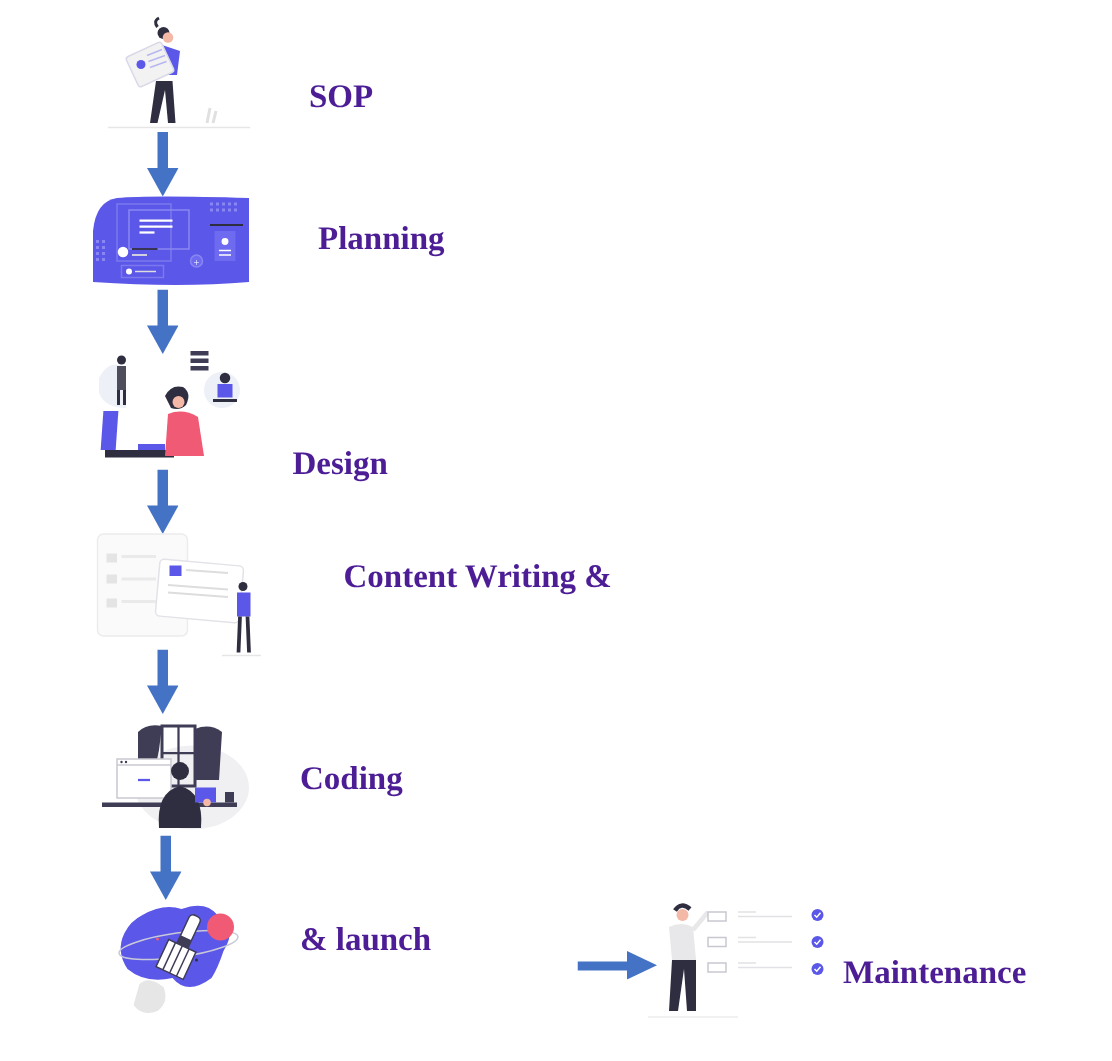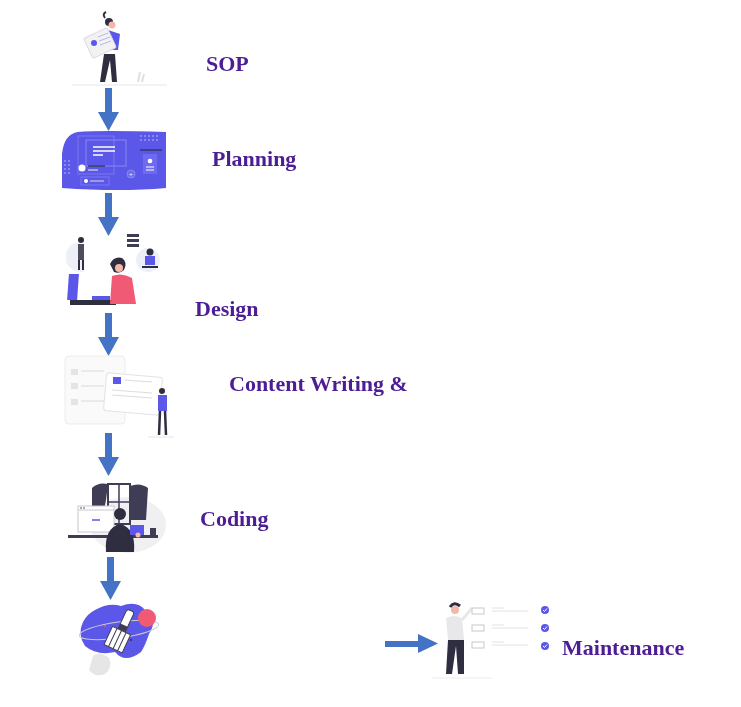--- a/index.html
+++ b/index.html
@@ -199,20 +199,21 @@
       <line x1="39" y1="30" x2="39" y2="50" stroke="#3f3d56"></line>
       <line x1="44" y1="30" x2="44" y2="50" stroke="#3f3d56"></line>
       <line x1="49" y1="30" x2="49" y2="50" stroke="#3f3d56"></line>
     </g>
     <path d="M18 56 Q24 50 34 58 Q38 68 30 74 Q20 78 14 70 Z" fill="#e6e6e6"></path>
     <circle cx="30" cy="26" r="1" fill="#f05a74"></circle>
     <circle cx="56" cy="40" r="1" fill="#2f2e41"></circle>
   </svg>
 </div>
 <div class="step-label" style="left:200px;top:612px;">
+  <div>&amp; launch</div>
 </div>
 
 <div class="ill" style="left:385px;top:634px;">
   <svg width="54" height="19" viewBox="0 0 54 19">
       <rect x="0" y="7" width="34" height="6" fill="#4472C4"></rect>
       <polygon points="33,0 33,19 53,9.5" fill="#4472C4"></polygon>
     </svg>
 </div>
 
 <div class="ill" style="left:432px;top:598px;width:122px;height:84px;">

